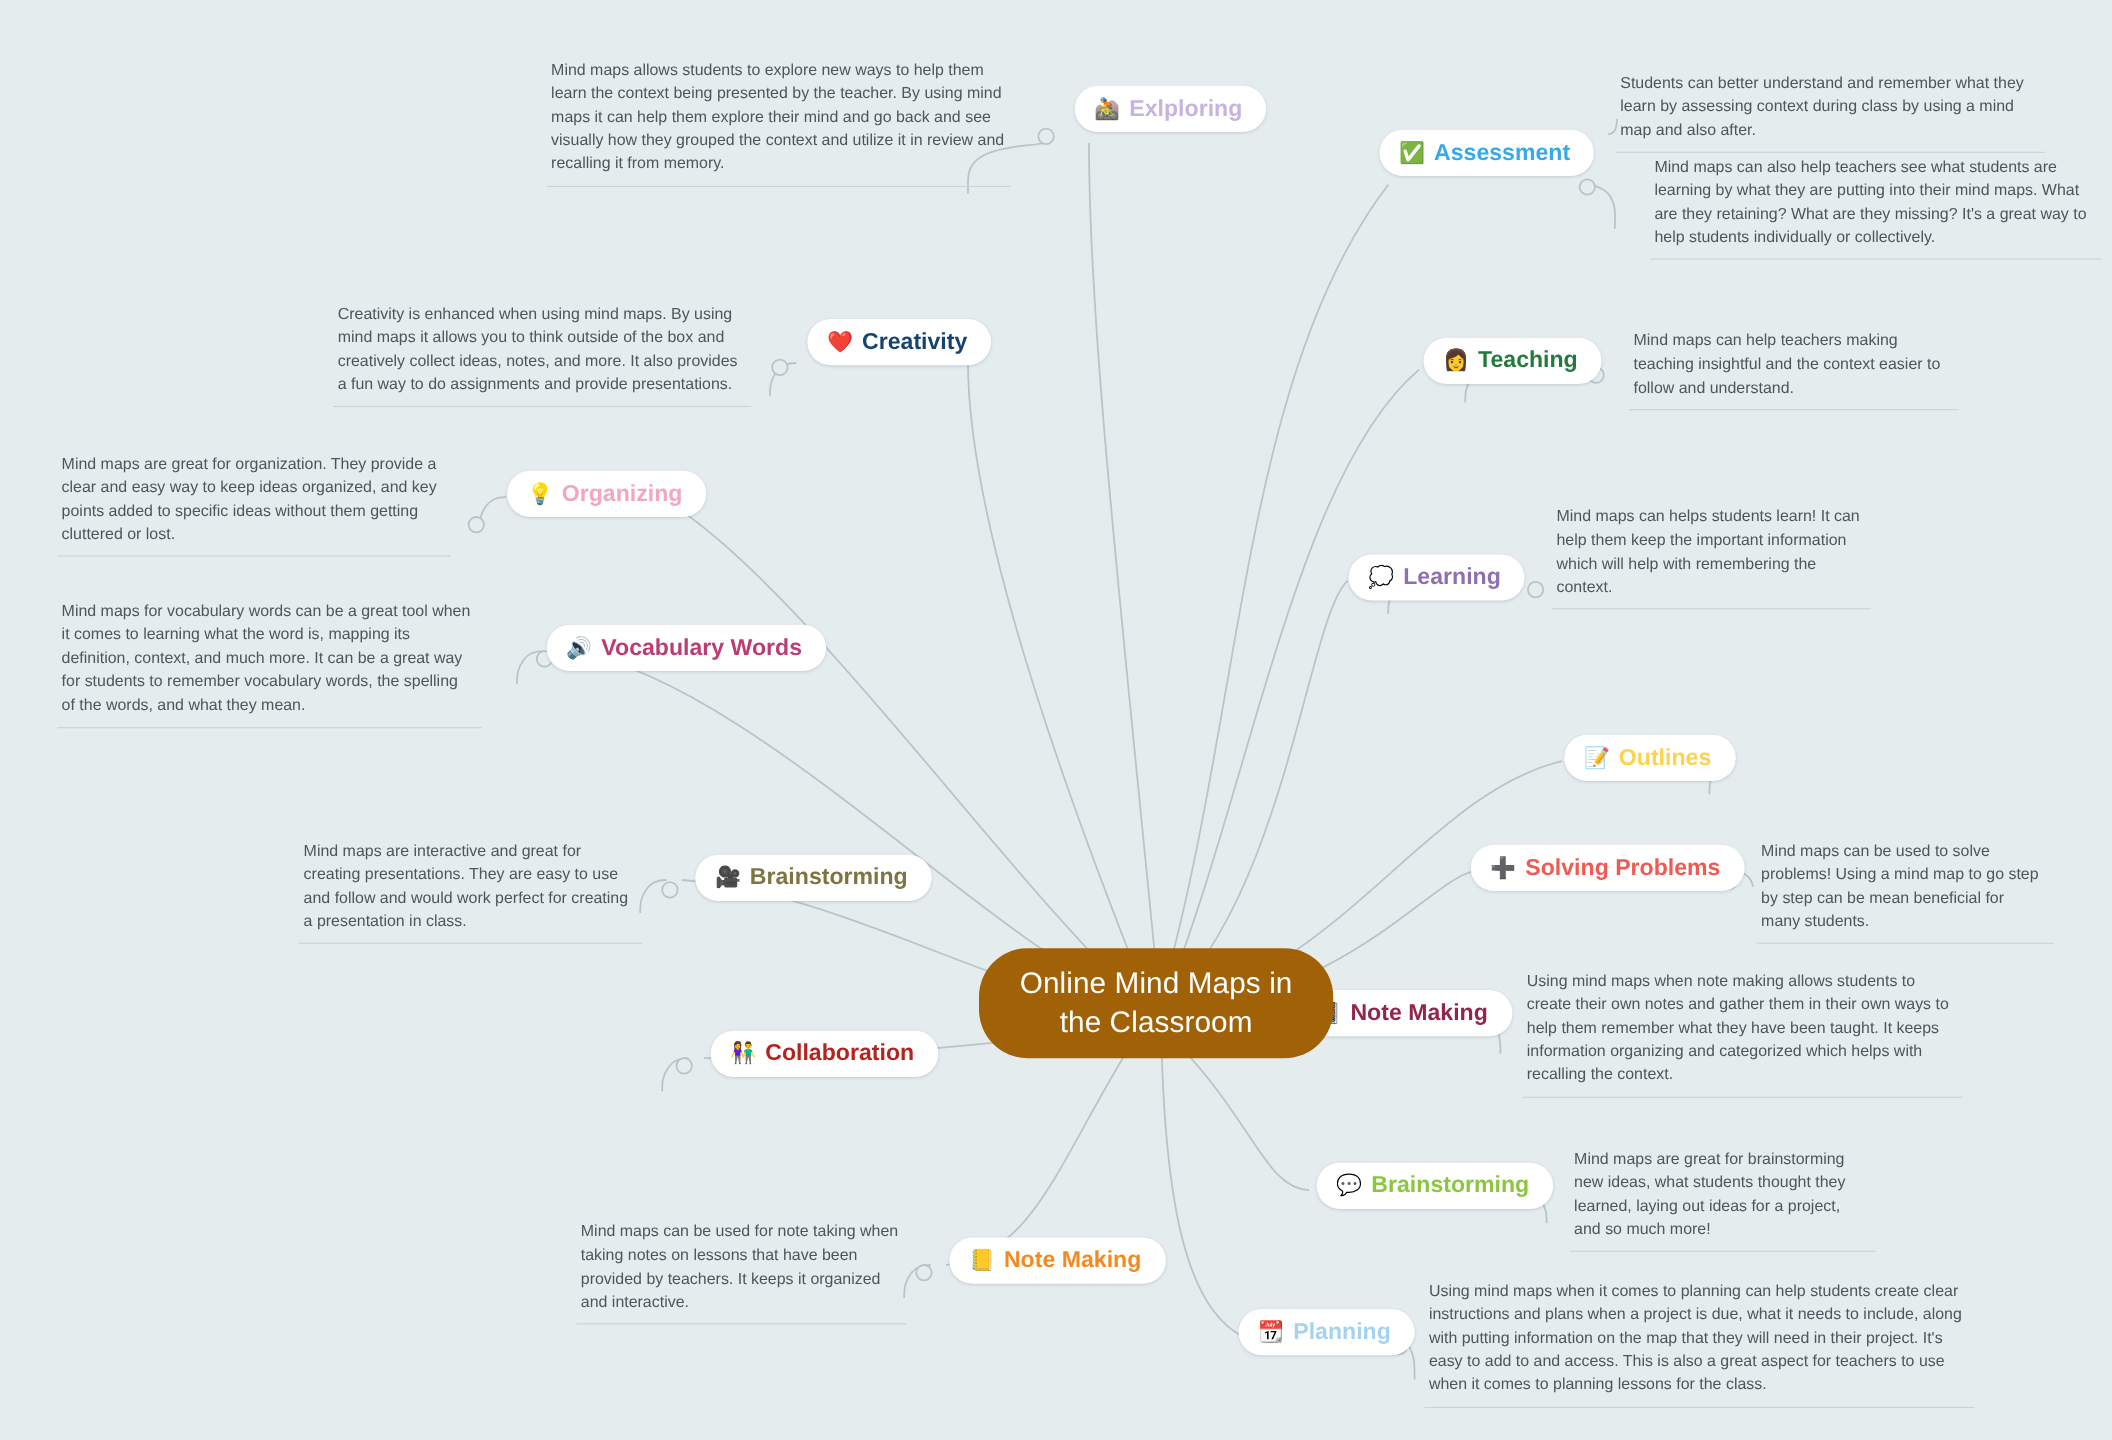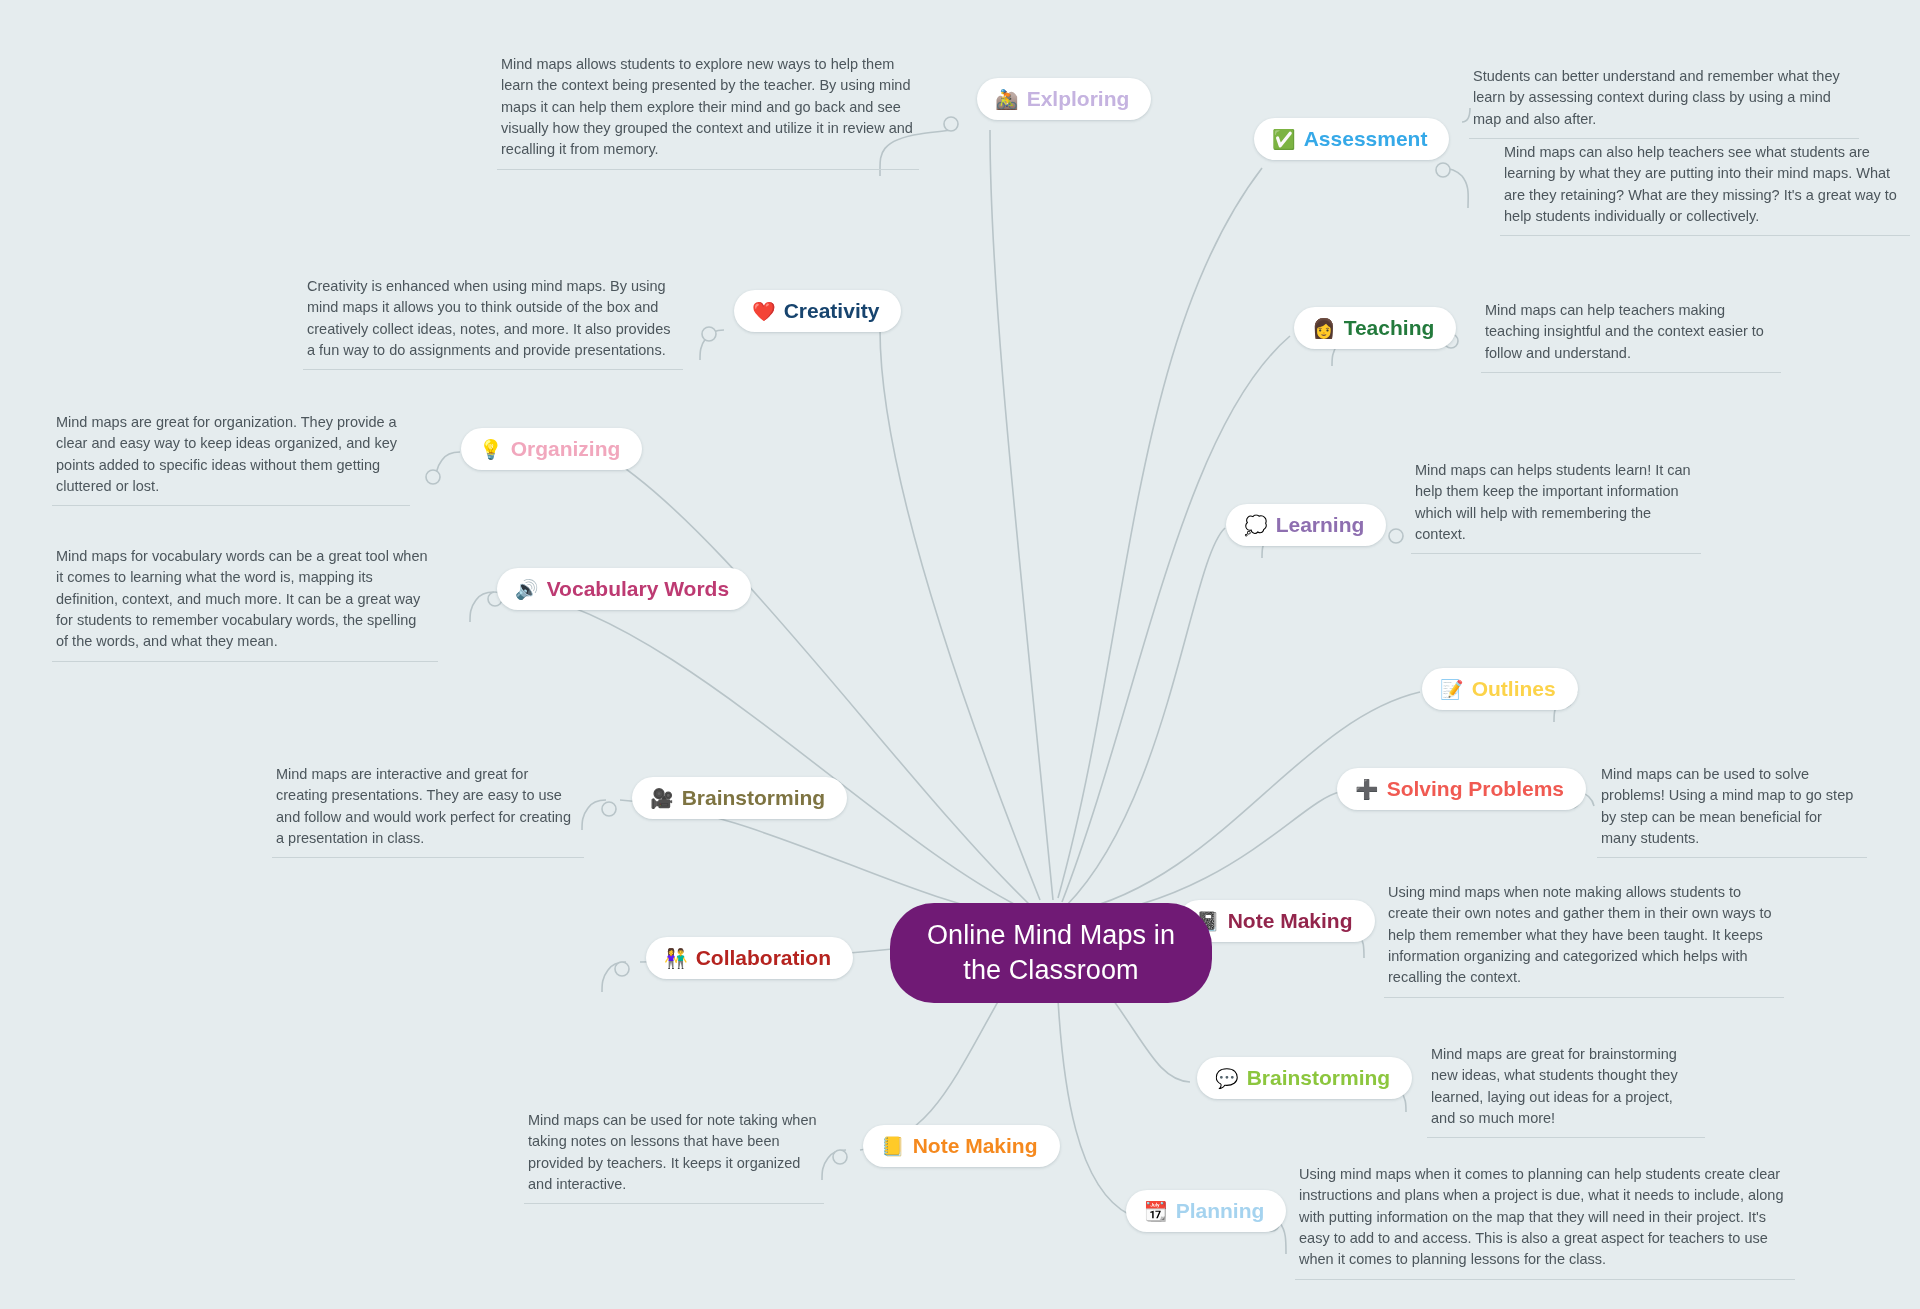--- a/index.html
+++ b/index.html
@@ -9,32 +9,31 @@
     font-family:"Liberation Sans","DejaVu Sans",sans-serif;
     overflow:hidden;
     position:relative;
   }
   #canvas{position:absolute;left:0;top:0;width:1920px;height:1309px;}
   #edges{position:absolute;left:0;top:0;width:1920px;height:1309px;pointer-events:none;}
 
   
   .central{
     position:absolute;
-    background:#701a75;
+    background:#a16207;
     color:#ffffff;
     border-radius:44px;
     display:flex;align-items:center;justify-content:center;
     text-align:center;
     font-size:27px;
     line-height:1.28;
     letter-spacing:.1px;
     padding:14px 26px;
     box-sizing:border-box;
     z-index:6;
-    margin-top:41px;
   }
 
   
   .pill{
     position:absolute;
     background:#ffffff;
     border-radius:26px;
     padding:9px 22px 9px 18px;
     display:flex;align-items:center;gap:8px;
     font-size:21px;

